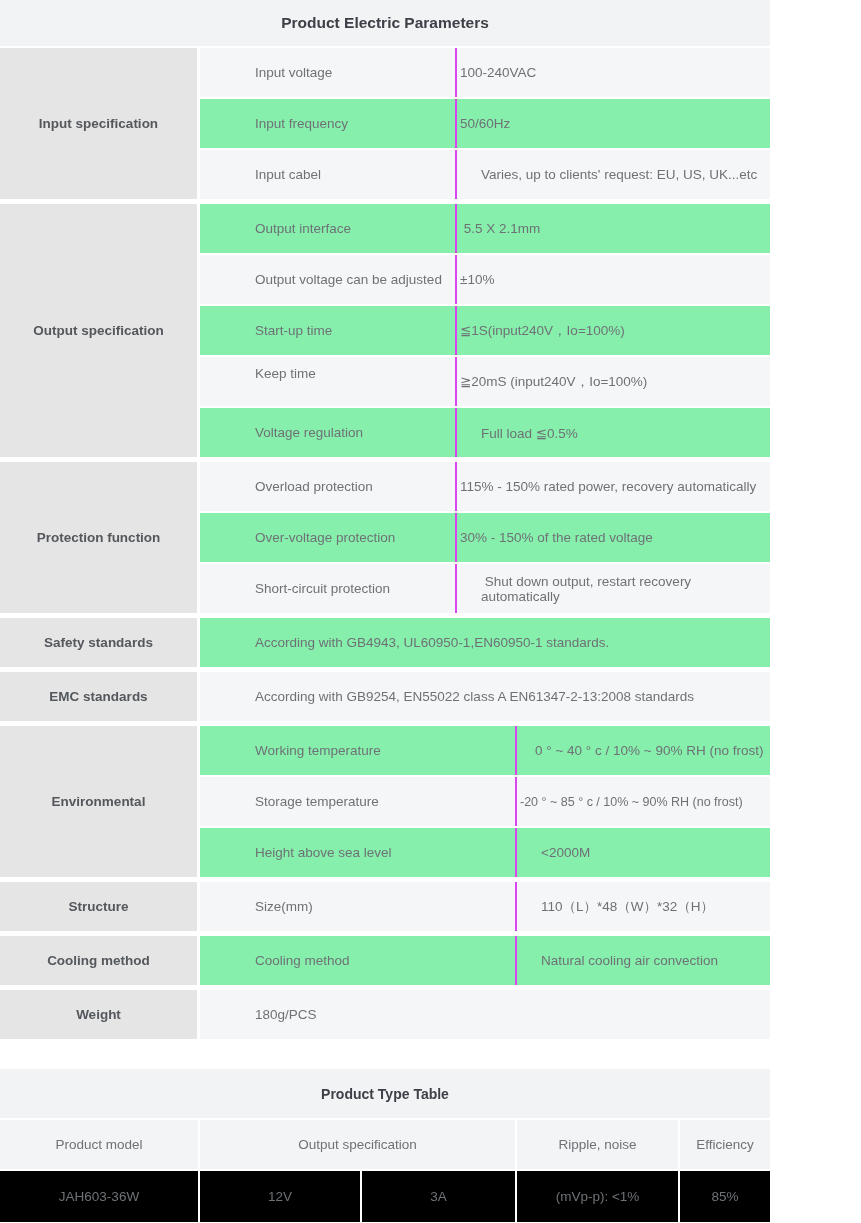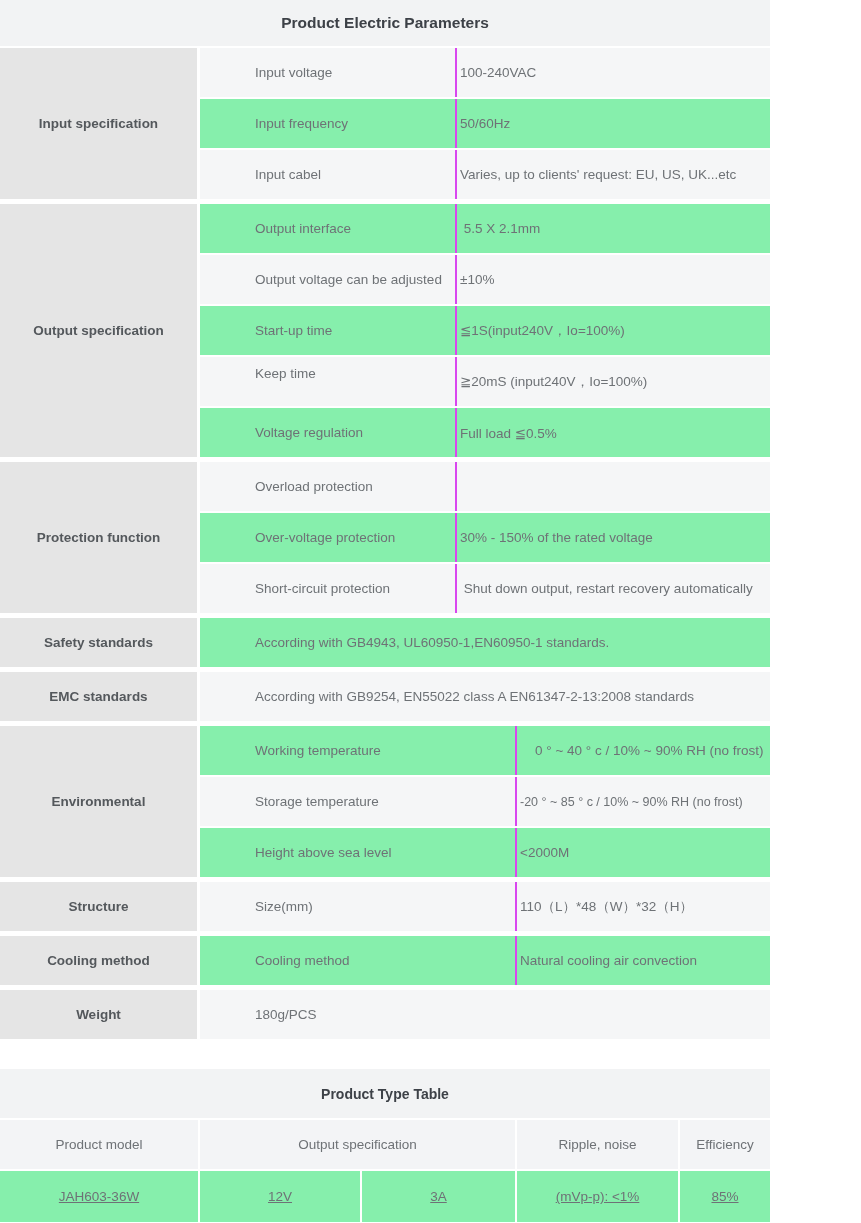--- a/index.html
+++ b/index.html
@@ -34,21 +34,21 @@
     align-items: center;
     justify-content: center;
     font-weight: bold;
     font-size: 13.5px;
     color: #54585c;
     text-align: center;
   }
   .sec-body { flex: 1; display: flex; flex-direction: column; }
 
   .prow { display: flex; height: 49px; border-bottom: 2px solid #ffffff; }
-  .prow:last-child { border-bottom: none; }
+  .prow:last-child { border-bottom: none; gap: 21px; }
   .dark  { background: #f5f6f7; }
   .light { background: #86efac; }
 
   .cell { display: flex; align-items: center; box-sizing: border-box; }
   .lbl {
     width: 257px;
     padding-left: 55px;
     border-right: 2px solid #d946ef;
     white-space: pre-wrap;
   }
@@ -58,21 +58,21 @@
 
   .top-label .lbl { align-items: flex-start; padding-top: 9px; }
   .small-val { font-size: 12.5px; }
 
   .white-gap { height: 25px; background: #ffffff; }
 
   
   .type-table { display: flex; flex-direction: column; }
   .trow { display: flex; height: 49px; }
   .trow.thead { background: #f3f4f6; border-bottom: 2px solid #ffffff; }
-  .trow.tdata { background: #86efac; height: 51px; text-decoration: underline; }
+  .trow.tdata { background: #000000; height: 51px; }
   .tcell {
     display: flex;
     align-items: center;
     justify-content: center;
     box-sizing: border-box;
     border-right: 2px solid #ffffff;
     text-align: left;
   }
   .tcell:last-child { border-right: none; }
   .th1 { width: 200px; } .th2 { width: 317px; } .th3 { width: 163px; } .th4 { flex: 1; }
@@ -130,20 +130,21 @@
           <div class="cell val">Full load ≦0.5%</div>
         </div>
       </div>
     </div>
 
     <div class="sec">
       <div class="sec-head">Protection function</div>
       <div class="sec-body">
         <div class="prow dark">
           <div class="cell lbl">Overload protection</div>
+          <div class="cell val">115% - 150% rated power, recovery automatically</div>
         </div>
         <div class="prow light">
           <div class="cell lbl">Over-voltage protection</div>
           <div class="cell val">30% - 150% of the rated voltage</div>
         </div>
         <div class="prow dark">
           <div class="cell lbl">Short-circuit protection</div>
           <div class="cell val"> Shut down output, restart recovery automatically</div>
         </div>
       </div>

